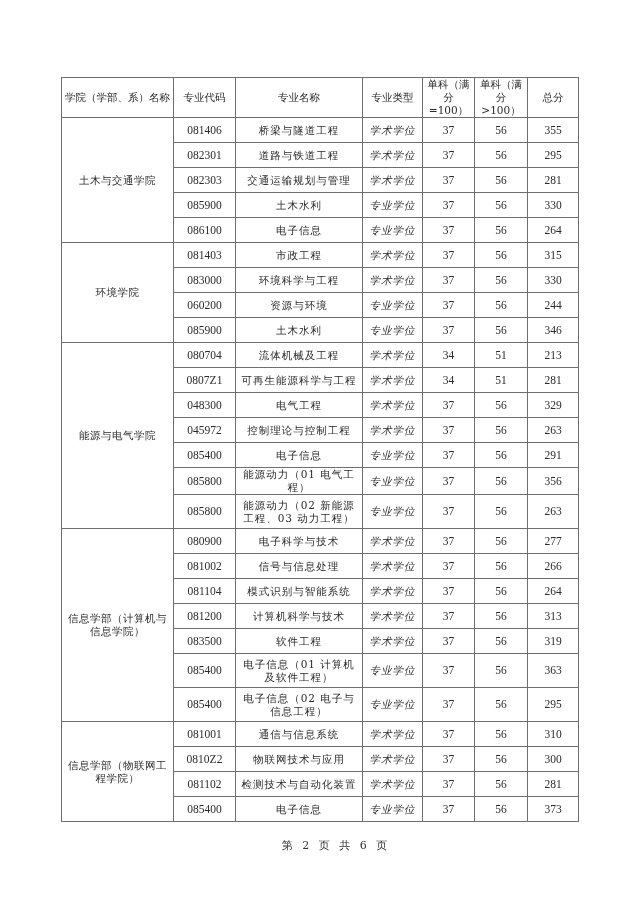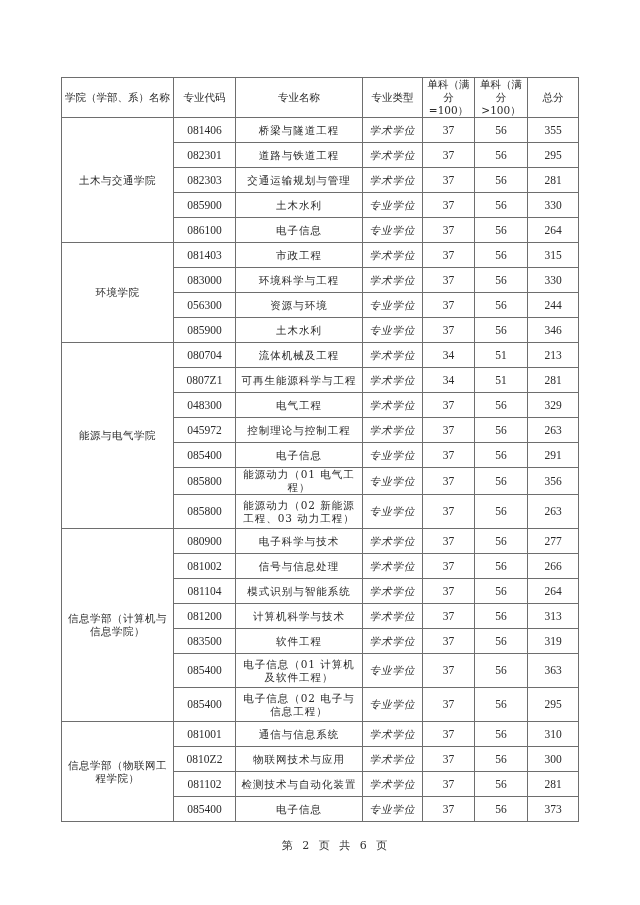--- a/index.html
+++ b/index.html
@@ -101,21 +101,21 @@
       </tr>
       <tr class="single">
         <td class="num">083000</td>
         <td class="name">环境科学与工程</td>
         <td class="type">学术学位</td>
         <td class="num">37</td>
         <td class="num">56</td>
         <td class="num">330</td>
       </tr>
       <tr class="single">
-        <td class="num">056300</td>
+        <td class="num">060200</td>
         <td class="name">资源与环境</td>
         <td class="type">专业学位</td>
         <td class="num">37</td>
         <td class="num">56</td>
         <td class="num">244</td>
       </tr>
       <tr class="single">
         <td class="num">085900</td>
         <td class="name">土木水利</td>
         <td class="type">专业学位</td>

